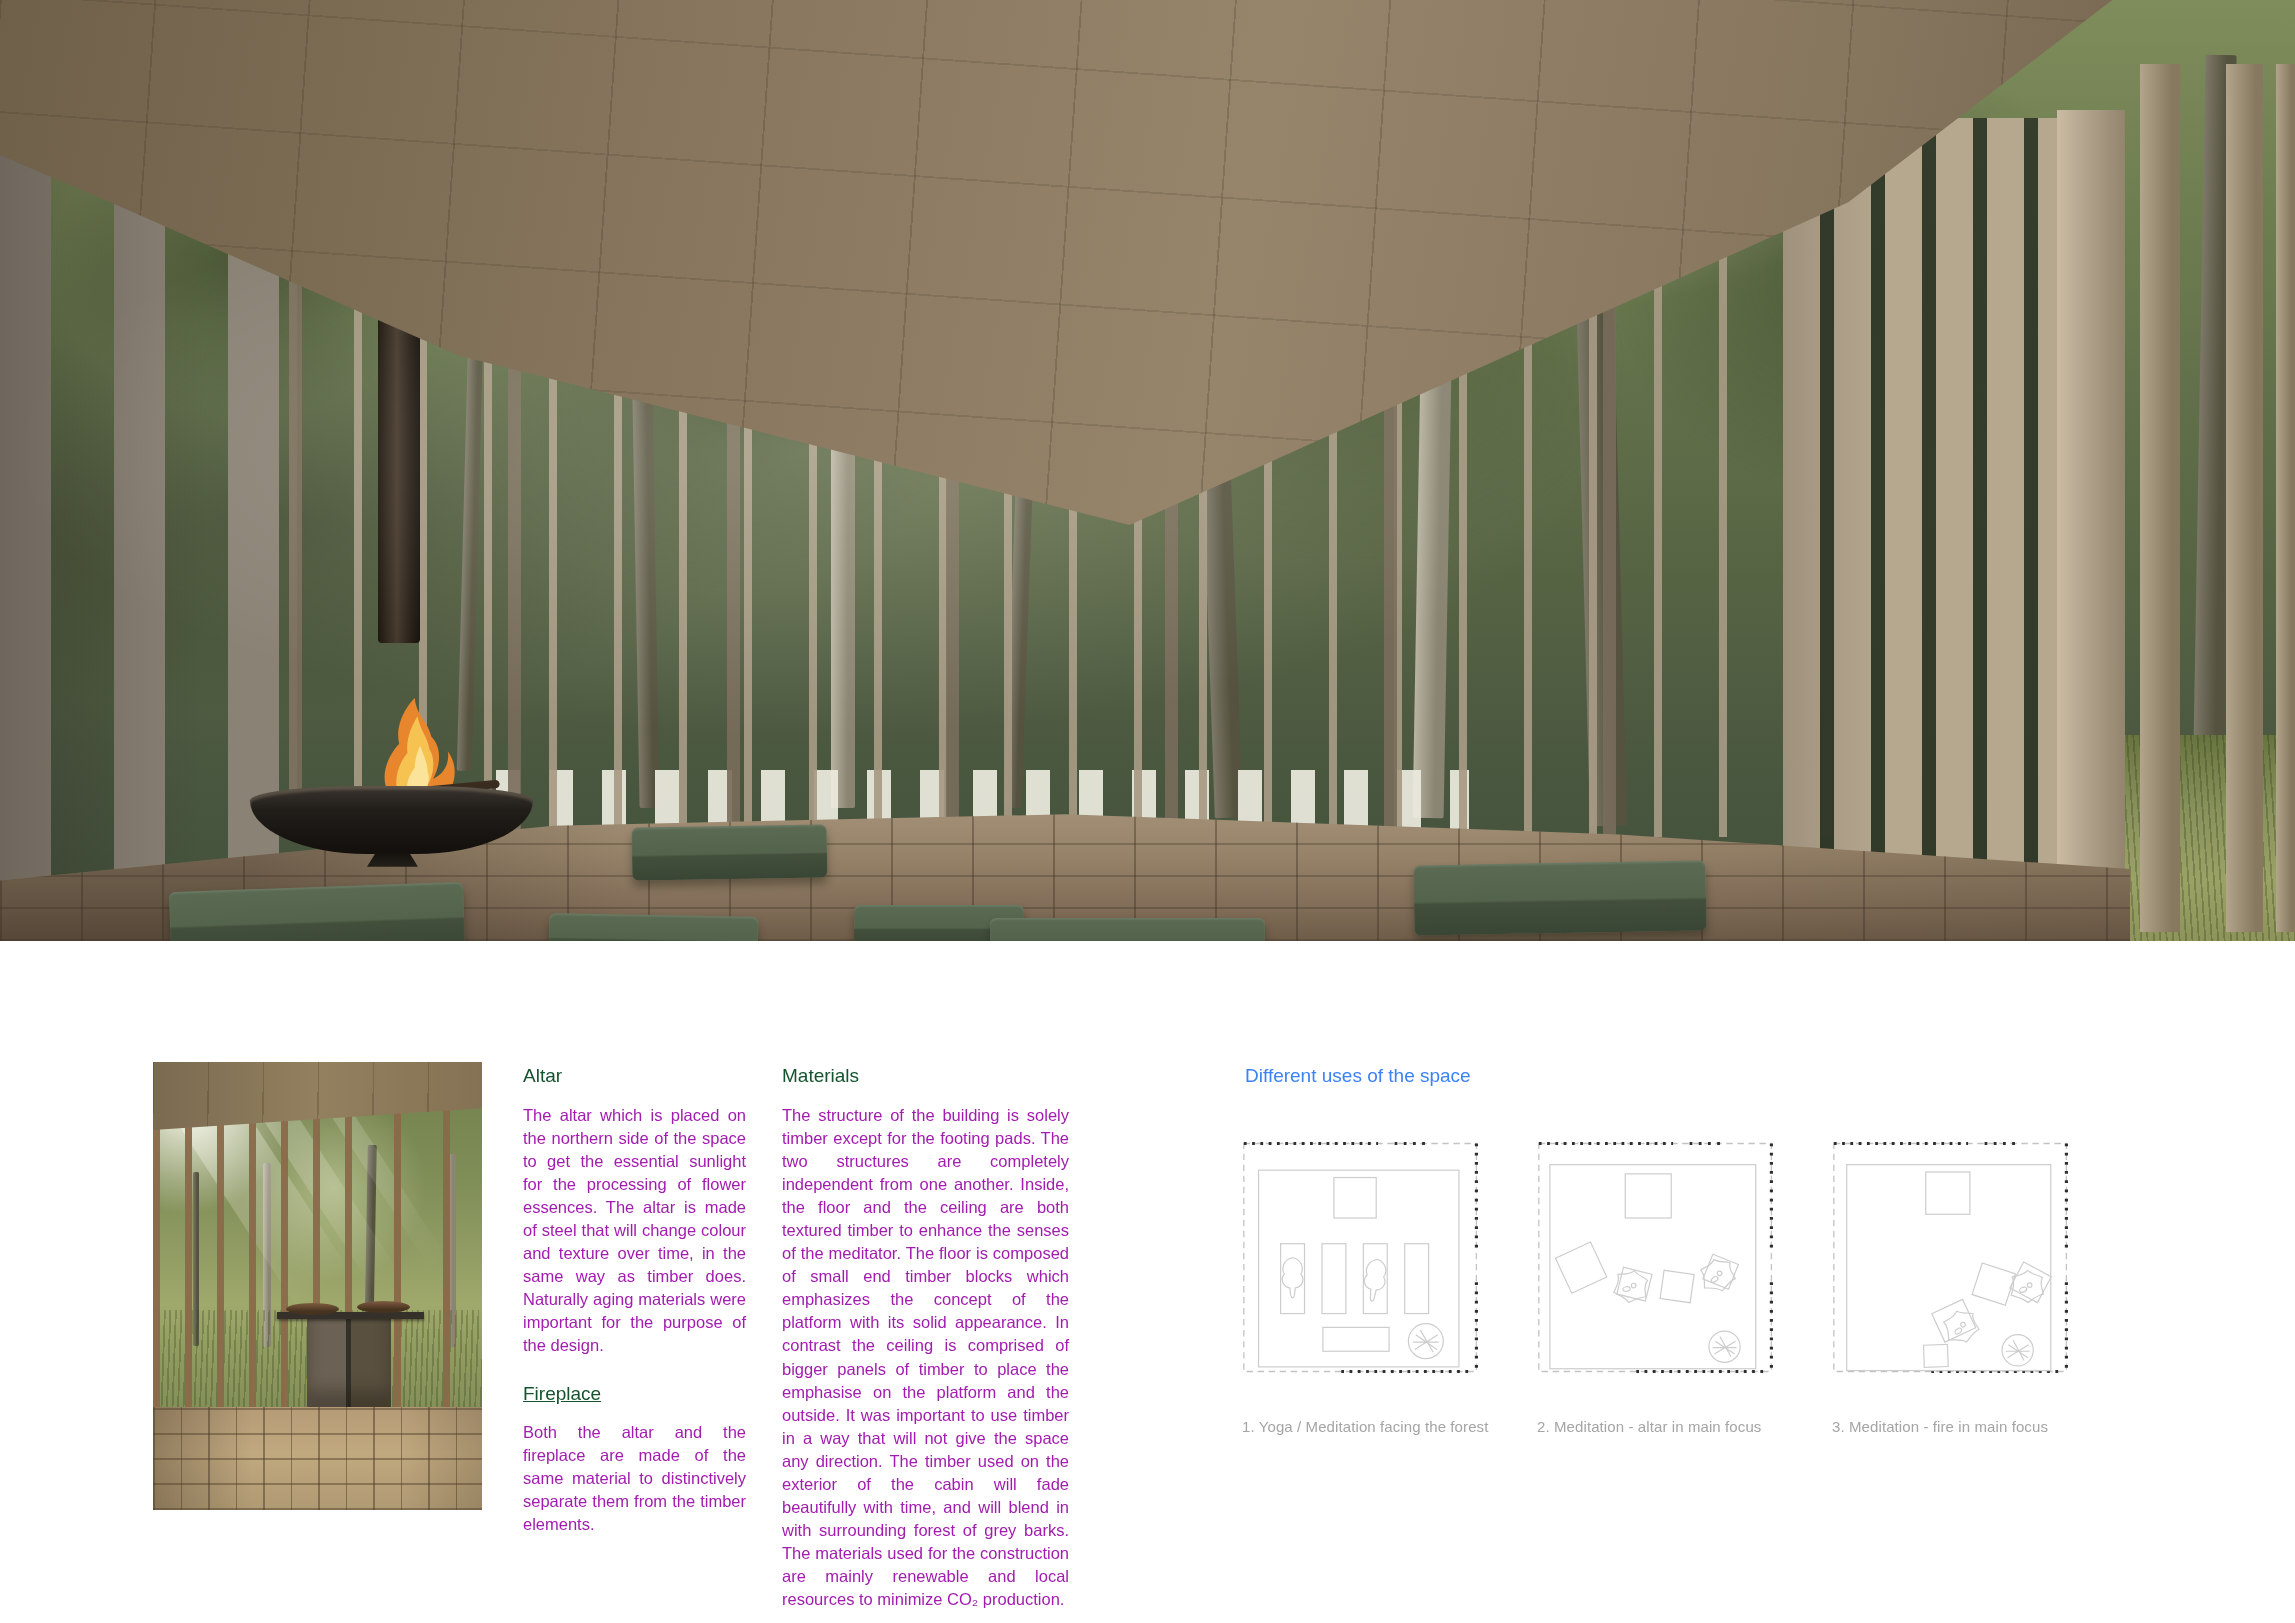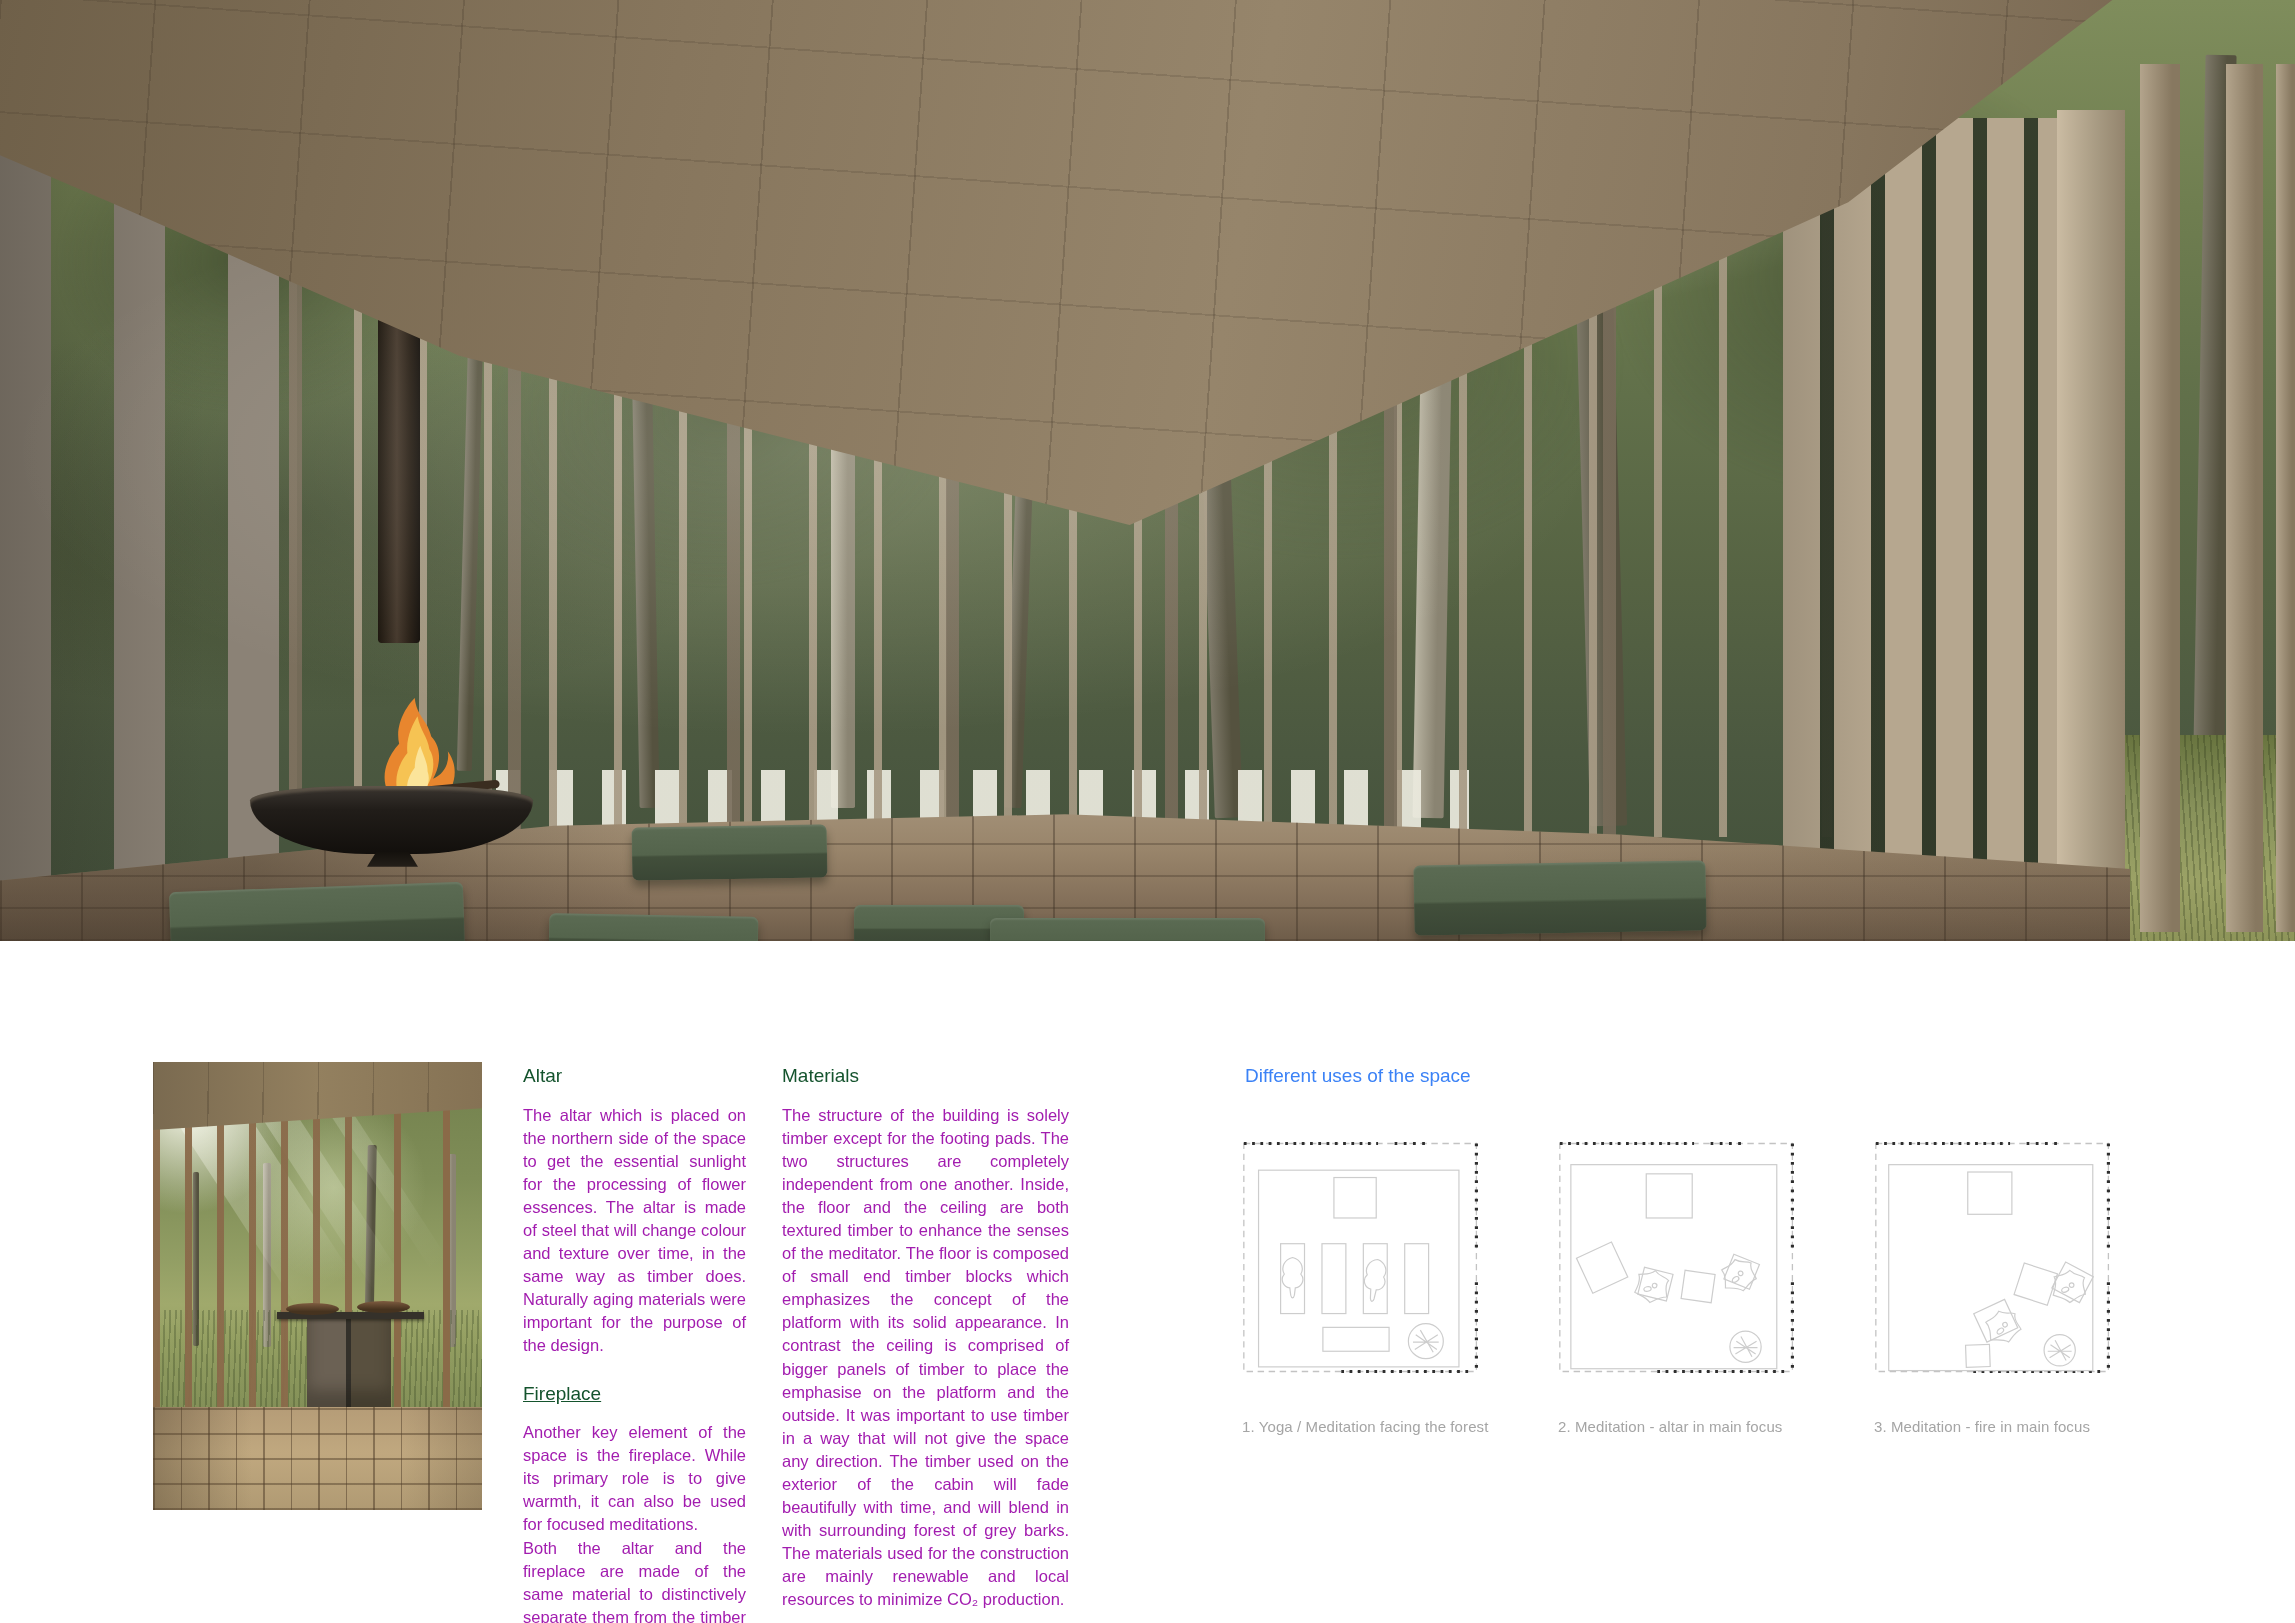--- a/index.html
+++ b/index.html
@@ -108,21 +108,21 @@
     background:linear-gradient(90deg,#6b6154 0 46%,#33302a 46% 52%,#59503f 52% 100%);
     box-shadow:inset 0 -16.5px 14.7px rgba(30,26,18,.35);}
 
   .col{position:absolute;top:1065px;}
   .col h3{font-size:19px;font-weight:400;color:#14532d;margin:0 0 16.5px 0;}
   .col p{font-size:16.5px;line-height:1.4;color:#a21caf;text-align:justify;margin:0;}
   .col p + h3{margin-top:25px;text-decoration:underline;}
   .col p.cont{margin-top:0;}
 
   .uses-head{position:absolute;left:1245px;top:1065px;font-size:19px;color:#3b82f6;}
-  .diagrams{position:absolute;left:1242px;top:1137px;display:flex;gap:77px;}
+  .diagrams{position:absolute;left:1242px;top:1137px;display:flex;gap:56px;}
   .diag{width:239px;}
   .diag svg{display:block;}
   .diag .cap{margin-top:40px;font-size:15px;color:#a5a5a5;letter-spacing:0.1px;white-space:nowrap;}
   .dline{stroke:#2e2e2e;stroke-width:3.4;}
   .dfaint{stroke:#c3c3c3;stroke-width:1.4;fill:none;}
   .shape{stroke:#cdcdcd;stroke-width:1.3;fill:none;}
 </style>
 </head>
 <body>
 
@@ -200,21 +200,20 @@
     <div class="pedestal"></div>
     <div class="slab"></div>
     <div class="bowl" style="left:133px;top:241px;"></div>
     <div class="bowl" style="left:204px;top:239px;"></div>
   </div>
 
   <div class="col" style="left:523px;width:223px;">
     <h3>Altar</h3>
     <p>The altar which is placed on the northern side of the space to get the essential sunlight for the processing of flower essences. The altar is made of steel that will change colour and texture over time, in the same way as timber does. Naturally aging materials were important for the purpose of the design.</p>
     <h3>Fireplace</h3>
-    <p>Another key element of the space is the fireplace. While its primary role is to give warmth, it can also be used for focused meditations.</p>
     <p class="cont">Both the altar and the fireplace are made of the same material to distinctively separate them from the timber elements.</p>
   </div>
 
   <div class="col" style="left:782px;width:287px;">
     <h3>Materials</h3>
     <p>The structure of the building is solely timber except for the footing pads. The two structures are completely independent from one another. Inside, the floor and the ceiling are both textured timber to enhance the senses of the meditator. The floor is composed of small end timber blocks which emphasizes the concept of the platform with its solid appearance. In contrast the ceiling is comprised of bigger panels of timber to place the emphasise on the platform and the outside.  It was important to use timber in a way that will not give the space any direction. The timber used on the exterior of the cabin will fade beautifully with time, and will blend in with surrounding forest of grey barks. The materials used for the construction are mainly renewable and local resources to minimize CO₂ production.</p>
   </div>
 
   <div class="uses-head">Different uses of the space</div>
 

